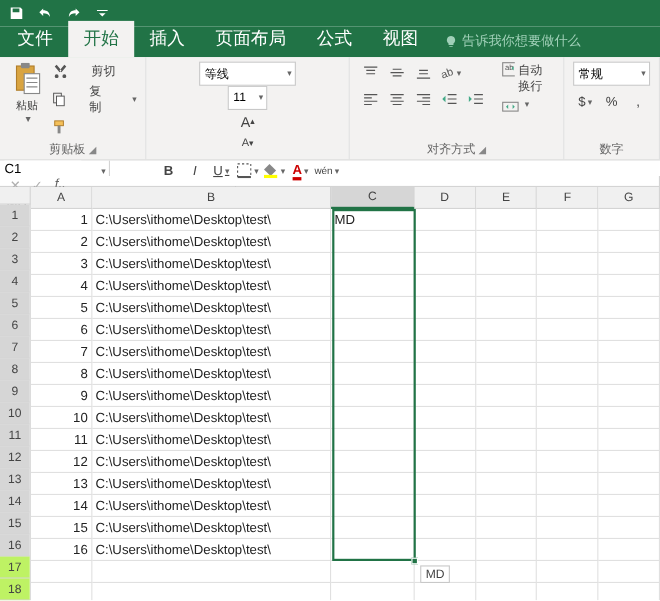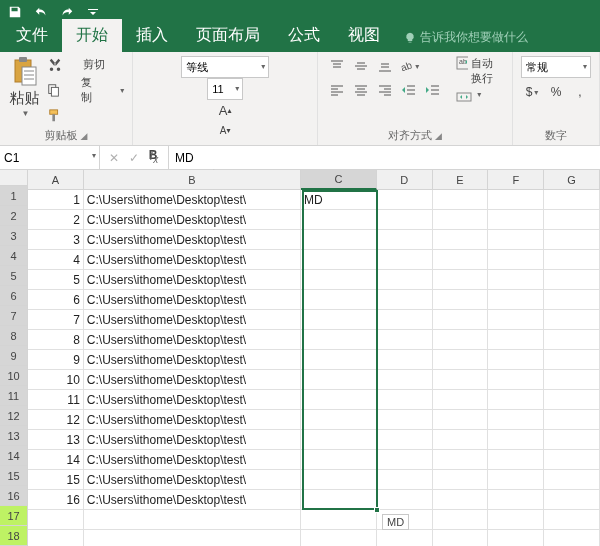--- a/index.html
+++ b/index.html
@@ -43,21 +43,21 @@
 .align-col { display:flex; flex-direction:column; gap:4px;}
 .align-row { display:flex; gap:2px;}
 .align-row .sm-btn { width:22px; height:20px;}
 .wrap-col { display:flex; flex-direction:column; gap:4px; margin-left:6px;}
 .wrap-row { display:flex; align-items:flex-start; gap:3px; font-size:11px; color:#444; cursor:pointer;}
 
 
 .num-select { min-width: 56px;}
 
 
-.formula-bar { display: flex; height: 24px; border-bottom: 1px solid #d4d4d4; align-items: stretch; background:#fff;}
+.formula-bar { display: flex; height: 24px; border-bottom: 1px solid #d4d4d4; align-items: stretch; background:#fff;flex-direction:column;}
 .name-box { width: 100px; border-right: 1px solid #d4d4d4; display: flex; align-items: center; padding: 0 4px; position:relative;}
 .name-box input { border: none; outline: none; width: 70px; font-size: 12px; }
 .fb-btns { display: flex; align-items: center; gap: 4px; padding: 0 6px; border-right: 1px solid #d4d4d4; color:#b0b0b0;}
 .fb-btns span { width:16px; text-align:center; cursor:pointer;}
 .fx { font-style: italic; color: #666; cursor:pointer;}
 .formula-input { flex: 1; border: none; outline: none; padding: 0 6px; font-size: 12px; }
 
 
 .grid-area { display: flex; height: calc(546px - 24px - 28px - 94px - 24px); position:relative; overflow:hidden;}
 .row-headers { display: flex; flex-direction: column; width: 28px; border-right: 1px solid #d4d4d4; }
@@ -136,21 +136,21 @@
         <span class="ico">
           <svg width="26" height="30" viewBox="0 0 26 30">
               <rect x="3" y="3" width="16" height="22" fill="#d9a441" stroke="#b07d2a"></rect>
               <rect x="7" y="0" width="8" height="5" rx="1" fill="#888"></rect>
               <rect x="10" y="10" width="14" height="18" fill="#fff" stroke="#888"></rect>
               <line x1="12" y1="14" x2="22" y2="14" stroke="#888"></line>
               <line x1="12" y1="18" x2="22" y2="18" stroke="#888"></line>
               <line x1="12" y1="22" x2="22" y2="22" stroke="#888"></line>
             </svg>
         </span>
-        <span style="font-size:15px;color:#444">粘贴</span>
+        <span style="font-size:10px;color:#444">粘贴</span>
         <span class="dd">▼</span>
       </div>
       <div class="mini-col">
         <div class="mini-row">
           <span class="ico">
               <svg width="14" height="14" viewBox="0 0 16 16">
                 <path fill="#555" d="M4 2l5 6-2 2-5-6 2-2zm8 0l-5 6 2 2 5-6-2-2zM4 12a2 2 0 100 4 2 2 0 000-4zm8 0a2 2 0 100 4 2 2 0 000-4z"></path>
               </svg>
             </span>
           <span>剪切</span>

